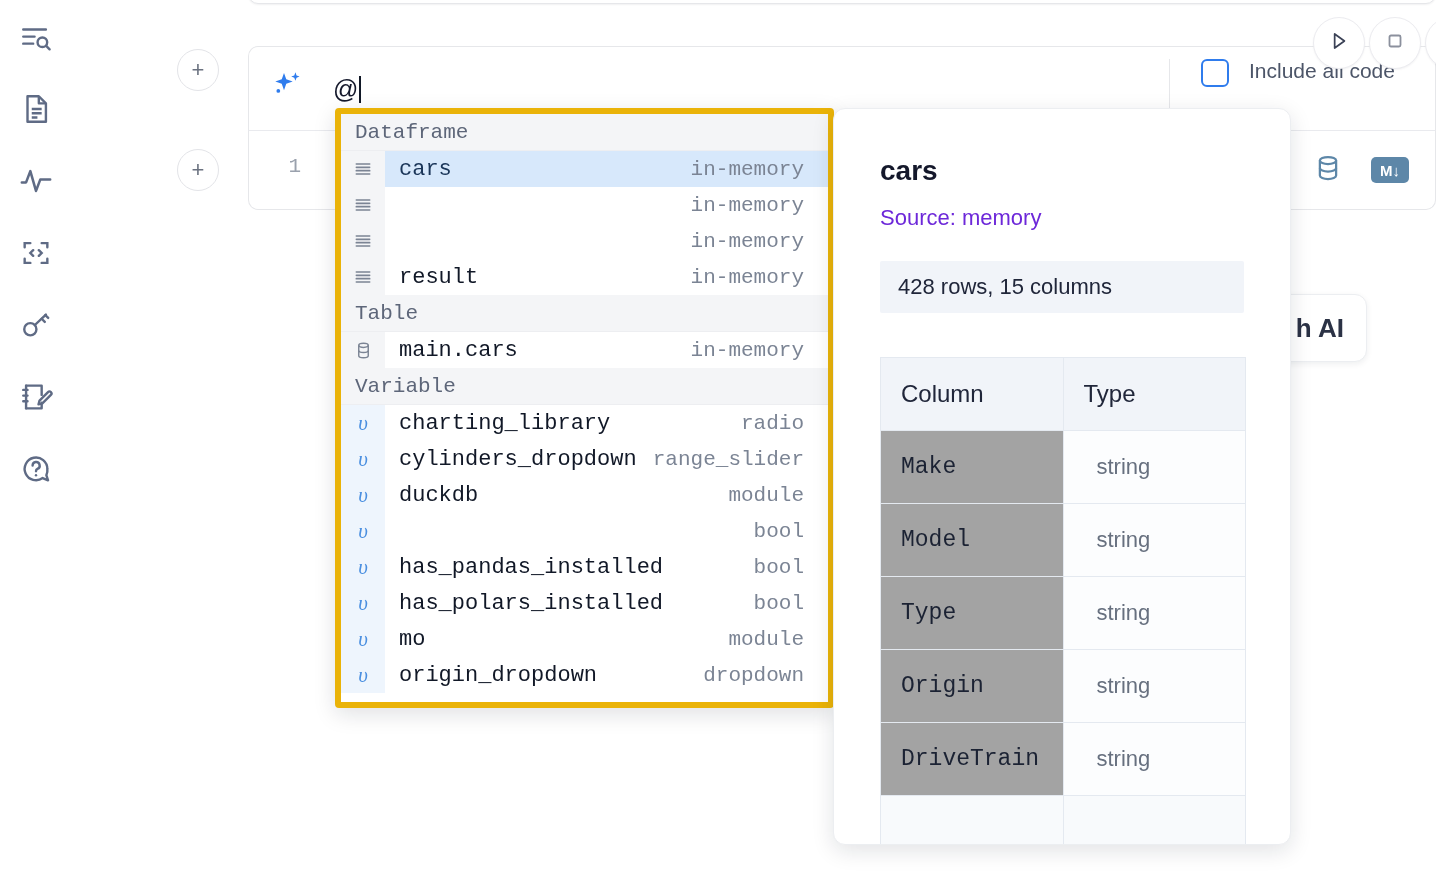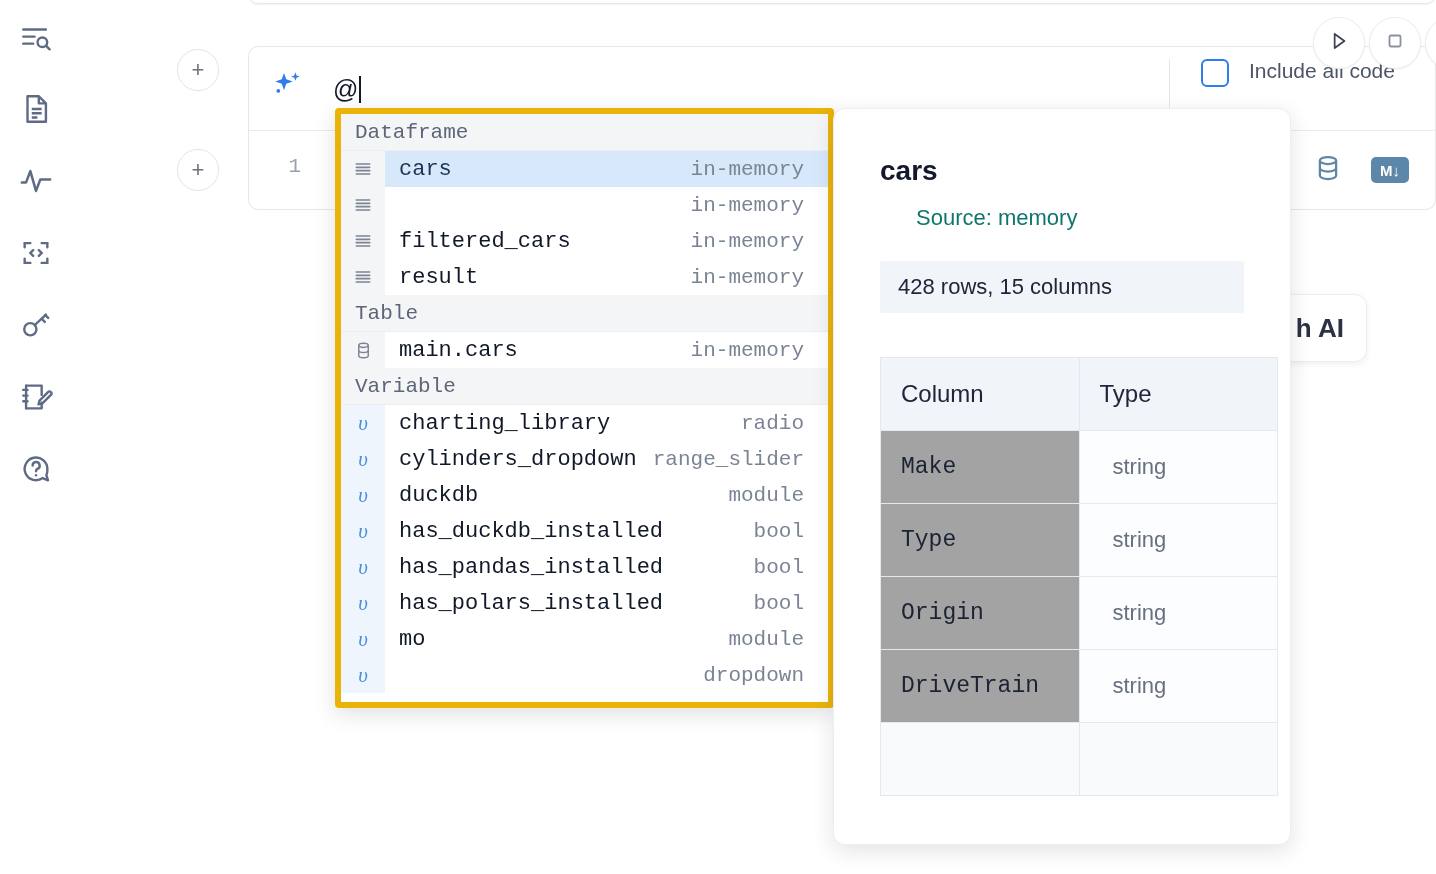--- a/index.html
+++ b/index.html
@@ -136,27 +136,27 @@
 
   
   .doc {
     position: absolute; left: 833px; top: 108px; width: 458px; height: 737px;
     background: #fff; border: 1px solid #eceef1; border-radius: 12px;
     box-shadow: 0 6px 22px rgba(16,24,40,.12);
     overflow: hidden; z-index: 50;
   }
   .doc-inner { padding: 46px 46px 0 46px; }
   .doc-title { font-size: 28px; font-weight: bold; color: #14182b; }
-  .doc-source { margin-top: 18px; font-size: 22px; color: #0f766e; margin-left: 36px; }
+  .doc-source { margin-top: 18px; font-size: 22px; color: #6d28d9; }
   .doc-pill {
     margin-top: 30px; height: 52px; background: #f1f4f9; border-radius: 2px;
     display: flex; align-items: center; padding-left: 18px;
     font-size: 22px; color: #20263a;
   }
-  .doc-table { margin-top: 44px; width: 398px; border-collapse: collapse; table-layout: fixed; }
+  .doc-table { margin-top: 44px; width: 366px; border-collapse: collapse; table-layout: fixed; }
   .doc-table th, .doc-table td {
     border: 1px solid #e4e9f0; text-align: left; padding: 0 20px; height: 73px;
     vertical-align: middle;
   }
   .doc-table th { background: #f1f4f9; font-weight: normal; font-size: 24px; color: #20263a; }
   .doc-table td.colname {
     font-family: "Liberation Mono", monospace; font-size: 23px; color: #1b2233; background: #a3a3a3;
   }
   .doc-table td.coltype { font-size: 22px; color: #67707f; background: #fcfdfe; padding-left: 33px; }
   .doc-table tr.pad td { height: 73px; background: #f8fafc; }
@@ -310,21 +310,20 @@
           </svg>
         </div>
         <div class="ac-type">in-memory</div>
       </div>
       <div class="ac-item">
         <div class="ac-gut">
           <svg class="ac-icon-lines" width="20" height="20" viewBox="0 0 24 24" stroke="currentColor" stroke-width="2" stroke-linecap="round">
             <path d="M4 6h16M4 10h16M4 14h16M4 18h16"></path>
           </svg>
         </div>
-        <div class="ac-name">filtered_cars</div>
         <div class="ac-type">in-memory</div>
       </div>
       <div class="ac-item">
         <div class="ac-gut">
           <svg class="ac-icon-lines" width="20" height="20" viewBox="0 0 24 24" stroke="currentColor" stroke-width="2" stroke-linecap="round">
             <path d="M4 6h16M4 10h16M4 14h16M4 18h16"></path>
           </svg>
         </div>
         <div class="ac-name">result</div>
         <div class="ac-type">in-memory</div>
@@ -352,40 +351,40 @@
         <div class="ac-name">cylinders_dropdown</div>
         <div class="ac-type">range_slider</div>
       </div>
       <div class="ac-item var">
         <div class="ac-gut">υ</div>
         <div class="ac-name">duckdb</div>
         <div class="ac-type">module</div>
       </div>
       <div class="ac-item var">
         <div class="ac-gut">υ</div>
-        <div class="ac-name">has_duckdb_installed</div>
         <div class="ac-type">bool</div>
       </div>
       <div class="ac-item var">
         <div class="ac-gut">υ</div>
         <div class="ac-name">has_pandas_installed</div>
         <div class="ac-type">bool</div>
       </div>
       <div class="ac-item var">
         <div class="ac-gut">υ</div>
         <div class="ac-name">has_polars_installed</div>
         <div class="ac-type">bool</div>
       </div>
       <div class="ac-item var">
         <div class="ac-gut">υ</div>
         <div class="ac-name">mo</div>
         <div class="ac-type">module</div>
       </div>
       <div class="ac-item var">
         <div class="ac-gut">υ</div>
+        <div class="ac-name">origin_dropdown</div>
         <div class="ac-type">dropdown</div>
       </div>
     </div>
 
   <div class="doc">
     <div class="doc-inner">
       <div class="doc-title">cars</div>
       <div class="doc-source">Source: memory</div>
       <div class="doc-pill">428 rows, 15 columns</div>
       <table class="doc-table">
@@ -394,20 +393,24 @@
               <th>Column</th>
               <th>Type</th>
             </tr>
           </thead>
         <tbody id="doc-body">
             <tr>
               <td class="colname">Make</td>
               <td class="coltype">string</td>
             </tr>
             <tr>
+              <td class="colname">Model</td>
+              <td class="coltype">string</td>
+            </tr>
+            <tr>
               <td class="colname">Type</td>
               <td class="coltype">string</td>
             </tr>
             <tr>
               <td class="colname">Origin</td>
               <td class="coltype">string</td>
             </tr>
             <tr>
               <td class="colname">DriveTrain</td>
               <td class="coltype">string</td>

